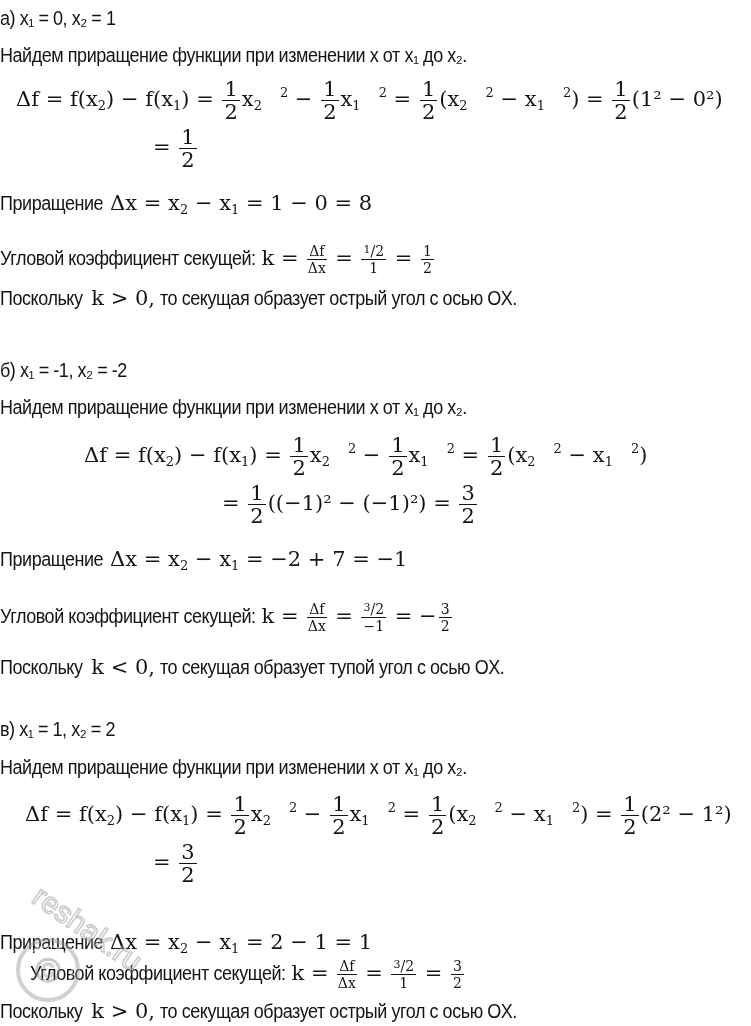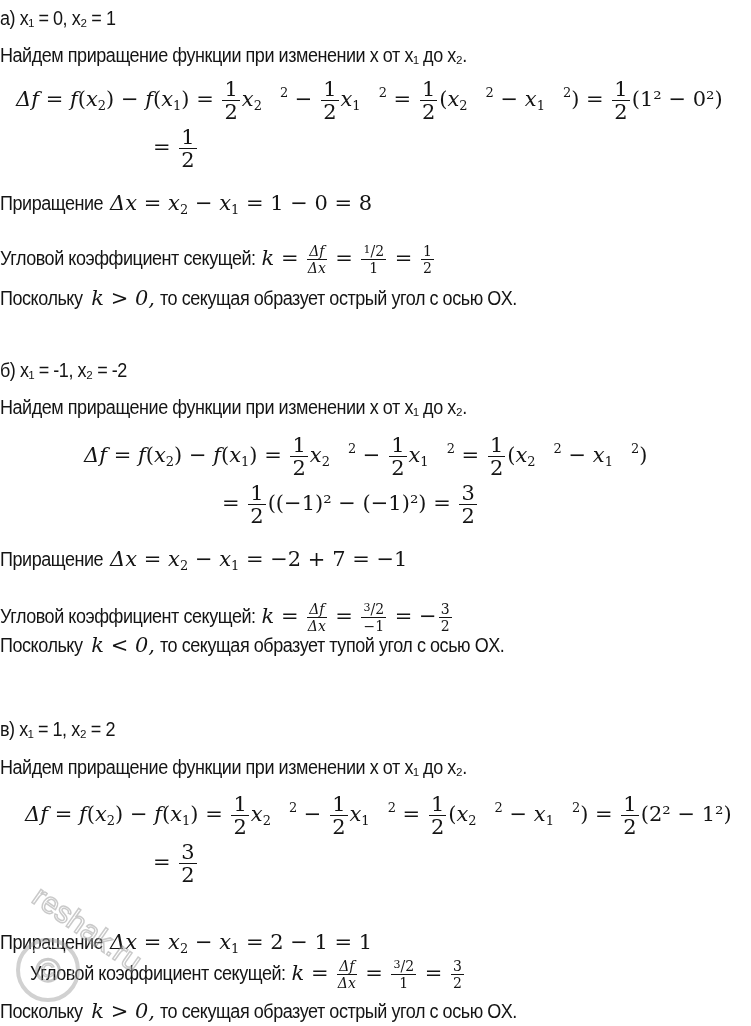--- a/index.html
+++ b/index.html
@@ -1,21 +1,21 @@
 <!DOCTYPE html>
 <html><head>
 <meta charset="utf-8">
 <style>
   html, body { margin:0; padding:0; background:#ffffff; }
   body { width:751px; height:1026px; position:relative; overflow:hidden;
          font-family:"Liberation Serif","DejaVu Serif",serif; color:#141414; }
   .line { position:absolute; left:0; white-space:nowrap; font-size:22px; line-height:26px; }
   .txt { font-family:"Liberation Sans","DejaVu Sans",sans-serif; font-size:20px; letter-spacing:-0.5px; transform:scaleX(0.9); transform-origin:left; }
   .m { font-family:"DejaVu Serif","Liberation Serif",serif; font-size:21px; }
-  .i { font-style:italic; }
+  .i { }
   sub { font-size:13px; vertical-align:-4px; line-height:0; }
   sup { font-size:13px; vertical-align:9px; line-height:0; }
   .frac { display:inline-block; vertical-align:middle; text-align:center; margin:0 2px; }
   .frac > span { display:block; line-height:22px; font-size:21px; }
   .frac > .num { border-bottom:1.5px solid #141414; padding:0 2px; }
   .sfrac { display:inline-block; vertical-align:middle; text-align:center; margin:0 2px; }
   .sfrac > span { display:block; line-height:16px; font-size:14px; }
   .sfrac > .num { border-bottom:1px solid #141414; padding:0 2px; }
   .sgap { display:inline-block; width:18px; }
   .watermark { position:absolute; left:6px; top:870px; width:150px; height:150px; pointer-events:none; opacity:0.45; }
@@ -87,21 +87,21 @@
 
   <div class="line" style="top:601px;">
     <span class="txt" style="display:inline-block;">Угловой коэффициент секущей:</span>
     <span class="m" style="margin-left:-28px;"><span class="i">k</span> =
       <span class="sfrac"><span class="num i">Δf</span><span class="i">Δx</span></span> =
       <span class="sfrac"><span class="num"><sup style="font-size:11px;vertical-align:3px;">3</sup>/<span>2</span></span><span>−1</span></span> =
       <span>−</span><span class="sfrac"><span class="num">3</span><span>2</span></span>
     </span>
   </div>
 
-  <div class="line" style="top:632px;">
+  <div class="line" style="top:654px;">
     <span class="txt" style="display:inline-block;">Поскольку</span>
     <span class="m i" style="margin-left:-6px;">k &lt; 0,</span>
     <span class="txt" style="display:inline-block;">то секущая образует тупой угол с осью OX.</span>
   </div>
 </div>
 
 <div>
   <div class="line txt" style="top:716px;">
     <span>в)</span>
     <span>x₁ = 1, x₂ = 2</span>

